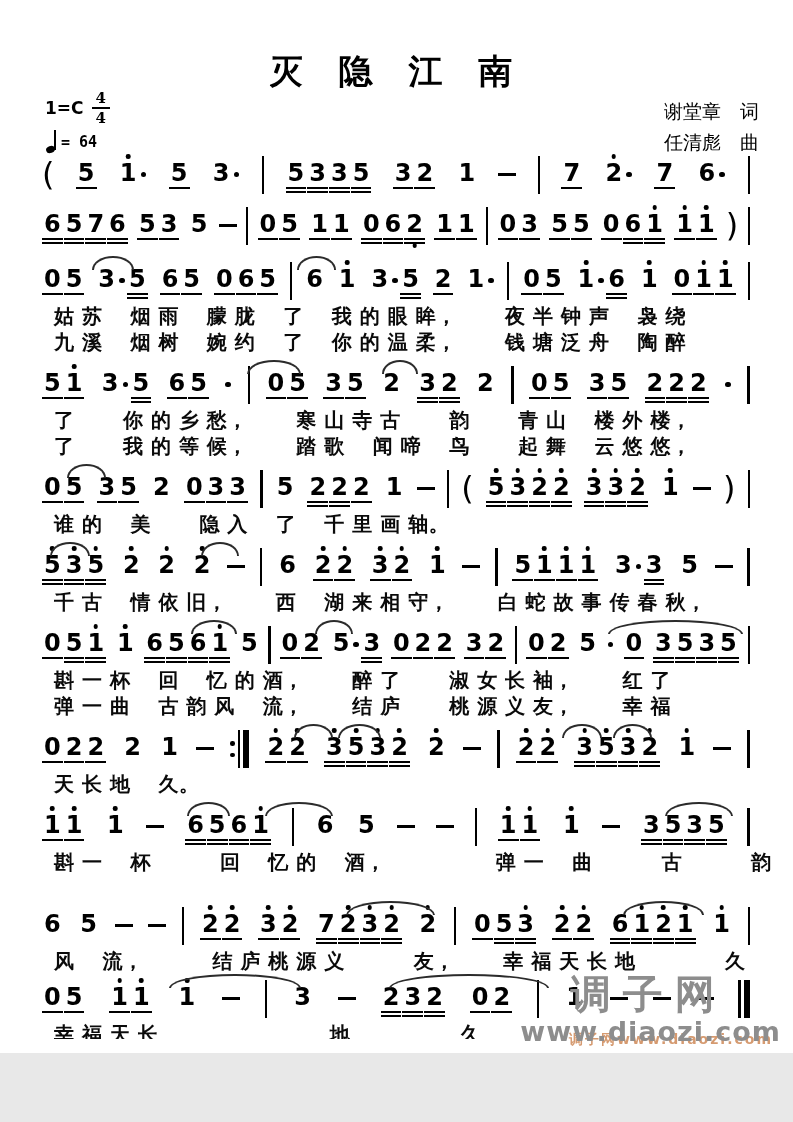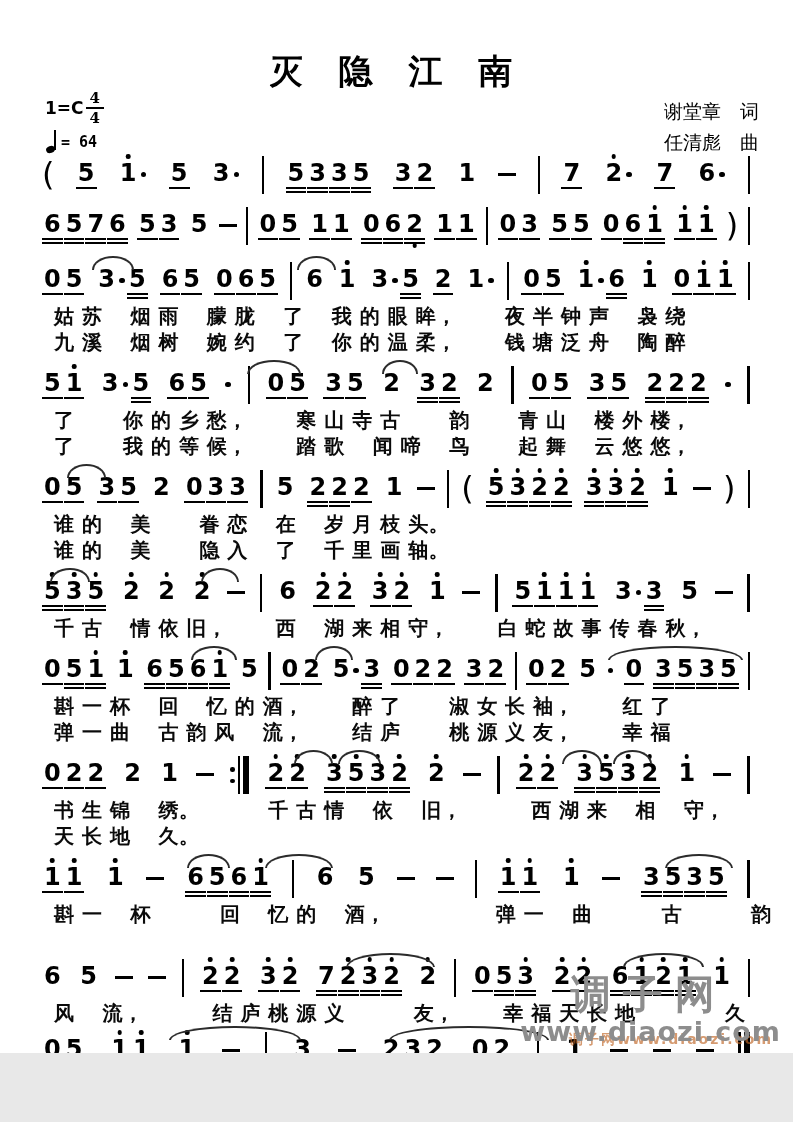--- a/index.html
+++ b/index.html
@@ -1,20 +1,20 @@
 <!DOCTYPE html>
 <html><head>
 <meta charset="utf-8">
 <style>
   html,body{margin:0;padding:0;background:#e8e8e8;}
   .sheet{position:relative;width:793px;height:1053px;background:#ffffff;margin:0 auto;overflow:hidden;
          font-family:"DejaVu Sans","Liberation Sans",sans-serif;}
   .title{position:absolute;top:50px;left:0;right:0;text-align:center;margin:0;
          font:700 34px/42px "DejaVu Serif","Liberation Serif",serif;letter-spacing:12px;color:#000;}
-  .keyrow{position:absolute;left:45px;top:90px;display:flex;align-items:center;gap:2px;
+  .keyrow{position:absolute;left:45px;top:90px;display:flex;align-items:center;gap:8px;
           font:700 17px/20px "DejaVu Sans",sans-serif;color:#000;}
   .timesig{display:inline-flex;flex-direction:column;align-items:center;font:700 15px/16px "DejaVu Serif",serif;}
   .timesig .tt{border-bottom:2px solid #000;padding:0 4px 1px;}
   .timesig .tb{padding-top:1px;}
   .temporow{position:absolute;left:46px;top:130px;display:flex;align-items:flex-end;gap:4px;
             font:700 15px/22px "DejaVu Sans Mono","Liberation Mono",monospace;color:#000;}
   .qn{position:relative;width:11px;height:23px;}
   .qn::before{content:"";position:absolute;bottom:0;left:0;width:9px;height:7px;background:#000;
               border-radius:50%;transform:rotate(-20deg);}
   .qn::after{content:"";position:absolute;left:8px;top:0;width:2px;height:20px;background:#000;}
@@ -325,21 +325,20 @@
             <div class="nt u2">3<div class="od top"></div></div>
             <div class="nt u2">3<div class="od top"></div></div>
             <div class="nt u2">2<div class="od top"></div></div>
           </div>
           <div class="nt">1<div class="od top"></div></div>
           <div class="dash"></div>
           <div class="paren">)</div>
           <div class="bar"></div>
           <div class="arc" style="left: 3.5%; width: 5%;"></div>
         </div>
-        <div class="lyr">谁 的　 美　　 眷 恋　 在　 岁 月 枝 头。</div>
         <div class="lyr">谁 的　 美　　 隐 入　 了　 千 里 画 轴。</div>
       </div>
       <div class="system">
         <div class="noterow">
           <div class="grp">
             <div class="nt u2">5<div class="od top"></div></div>
             <div class="nt u2">3<div class="od top"></div></div>
             <div class="nt u2">5<div class="od top"></div></div>
           </div>
           <div class="nt">2<div class="od top"></div></div>
@@ -476,21 +475,20 @@
             <div class="nt u2">2<div class="od top"></div></div>
           </div>
           <div class="nt">1<div class="od top"></div></div>
           <div class="dash"></div>
           <div class="bar"></div>
           <div class="arc" style="left: 35.6%; width: 5%;"></div>
           <div class="arc" style="left: 41.8%; width: 5.5%;"></div>
           <div class="arc" style="left: 73.5%; width: 5%;"></div>
           <div class="arc" style="left: 80.6%; width: 5%;"></div>
         </div>
-        <div class="lyr">书 生 锦　 绣。　　　 千 古 情　 依　 旧，　　　 西 湖 来　 相　 守，</div>
         <div class="lyr">天 长 地　 久。</div>
       </div>
       <div class="system">
         <div class="noterow">
           <div class="grp">
             <div class="nt u1">1<div class="od top"></div></div>
             <div class="nt u1">1<div class="od top"></div></div>
           </div>
           <div class="nt">1<div class="od top"></div></div>
           <div class="dash"></div>

